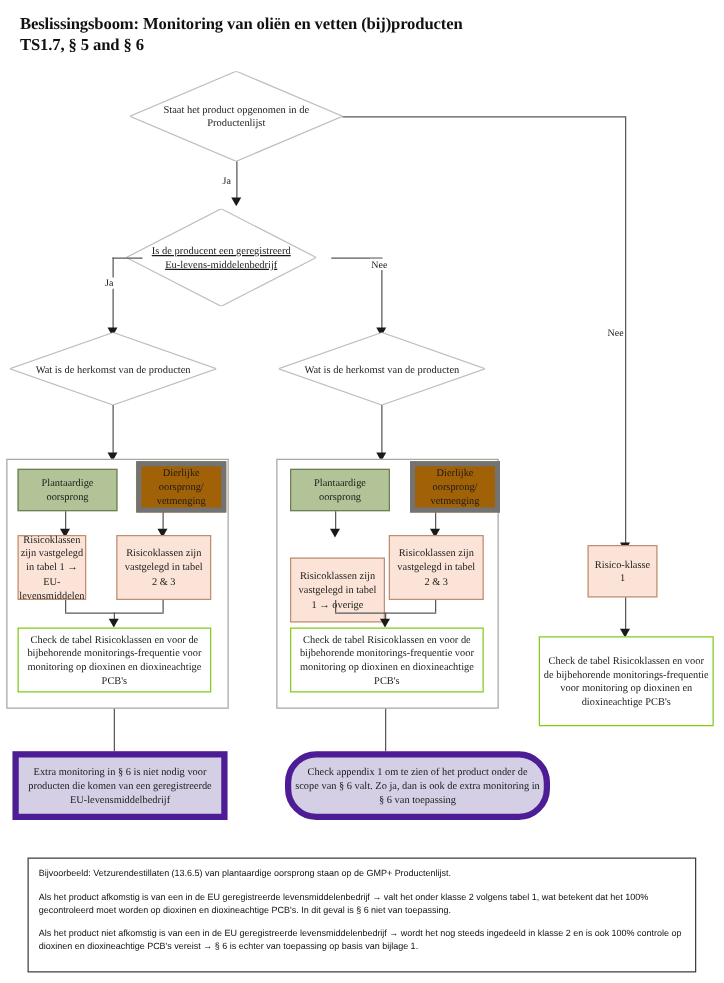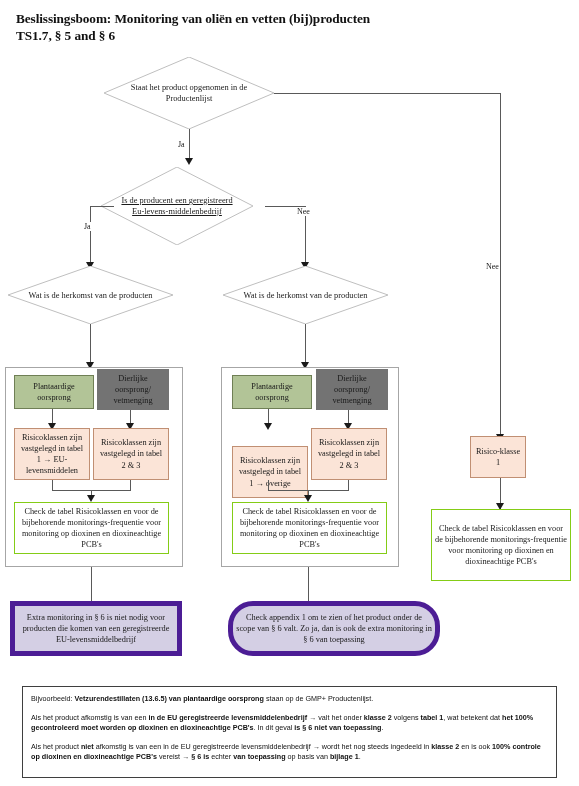--- a/index.html
+++ b/index.html
@@ -70,41 +70,41 @@
     color:#1a1a1a;
     padding:2px 3px;
   }
   .group{
     position:absolute;
     box-sizing:border-box;
     border:1px solid #a6a6a6;
     background:#ffffff;
   }
   .green{background:#b2c497;border:1px solid #6f7f55;}
-  .cream{background:#737373;border:4px solid #737373;}
+  .cream{background:#a16207;border:4px solid #737373;margin-left:12px;}
   .peach{background:#fbe4d7;border:1px solid #c08f73;}
   .white{background:#ffffff;border:1px solid #84cc16;}
   .lilac{background:#d4cfe4;border:5px solid #4c1d95;}
   
   .note{
     position:absolute;
     left:22px; top:686px;
     width:535px; height:92px;
     box-sizing:border-box;
     border:1px solid #3f3f3f;
     background:#fff;
     padding:7px 8px 5px 8px;
     font-family:"Liberation Sans", sans-serif;
     font-size:7.2px;
     line-height:10.5px;
     color:#111;
   }
   .note p{margin:0 0 8px 0;}
   .note p:last-child{margin-bottom:0;}
-  .note b{font-weight:bold;text-align:right;}
+  .note b{font-weight:normal;text-align:right;}
 </style>
 </head>
 <body>
 
 <div id="page">
 
   <div class="title">
     <div>Beslissingsboom: Monitoring van oliën en vetten (bij)producten</div>
     <div>TS1.7,  § 5 and § 6</div>
   </div>
@@ -163,21 +163,21 @@
   <div class="group" style="left:5px;top:367px;width:178px;height:200px;"></div>
 
   <div class="box green" style="left:14px;top:375px;width:80px;height:34px;">Plantaardige oorsprong</div>
   <div class="box cream" style="left:97px;top:369px;width:72px;height:41px;">Dierlijke oorsprong/ vetmenging</div>
 
   <div class="line vline" style="left:52px;top:409px;height:18px;"></div>
   <div class="arrow-d" style="left:47.5px;top:423px;"></div>
   <div class="line vline" style="left:130px;top:410px;height:17px;"></div>
   <div class="arrow-d" style="left:125.5px;top:423px;"></div>
 
-  <div class="box peach" style="left:14px;top:428px;width:76px;height:52px;">Risicoklassen zijn vastgelegd in tabel 1 → EU-levensmiddelen</div>
+  <div class="box peach" style="left:14px;top:428px;width:55px;height:52px;">Risicoklassen zijn vastgelegd in tabel 1 → EU-levensmiddelen</div>
   <div class="box peach" style="left:93px;top:428px;width:76px;height:52px;">Risicoklassen zijn vastgelegd in tabel 2 &amp; 3</div>
 
   <div class="line vline" style="left:52px;top:480px;height:10px;"></div>
   <div class="line vline" style="left:130px;top:480px;height:10px;"></div>
   <div class="line hline" style="left:52px;top:490px;width:79px;"></div>
   <div class="line vline" style="left:91px;top:490px;height:9px;"></div>
   <div class="arrow-d" style="left:86.5px;top:495px;"></div>
 
   <div class="box white" style="left:14px;top:502px;width:155px;height:52px;">Check de tabel Risicoklassen en voor de bijbehorende monitorings-frequentie voor monitoring op dioxinen en dioxineachtige PCB's</div>
 

